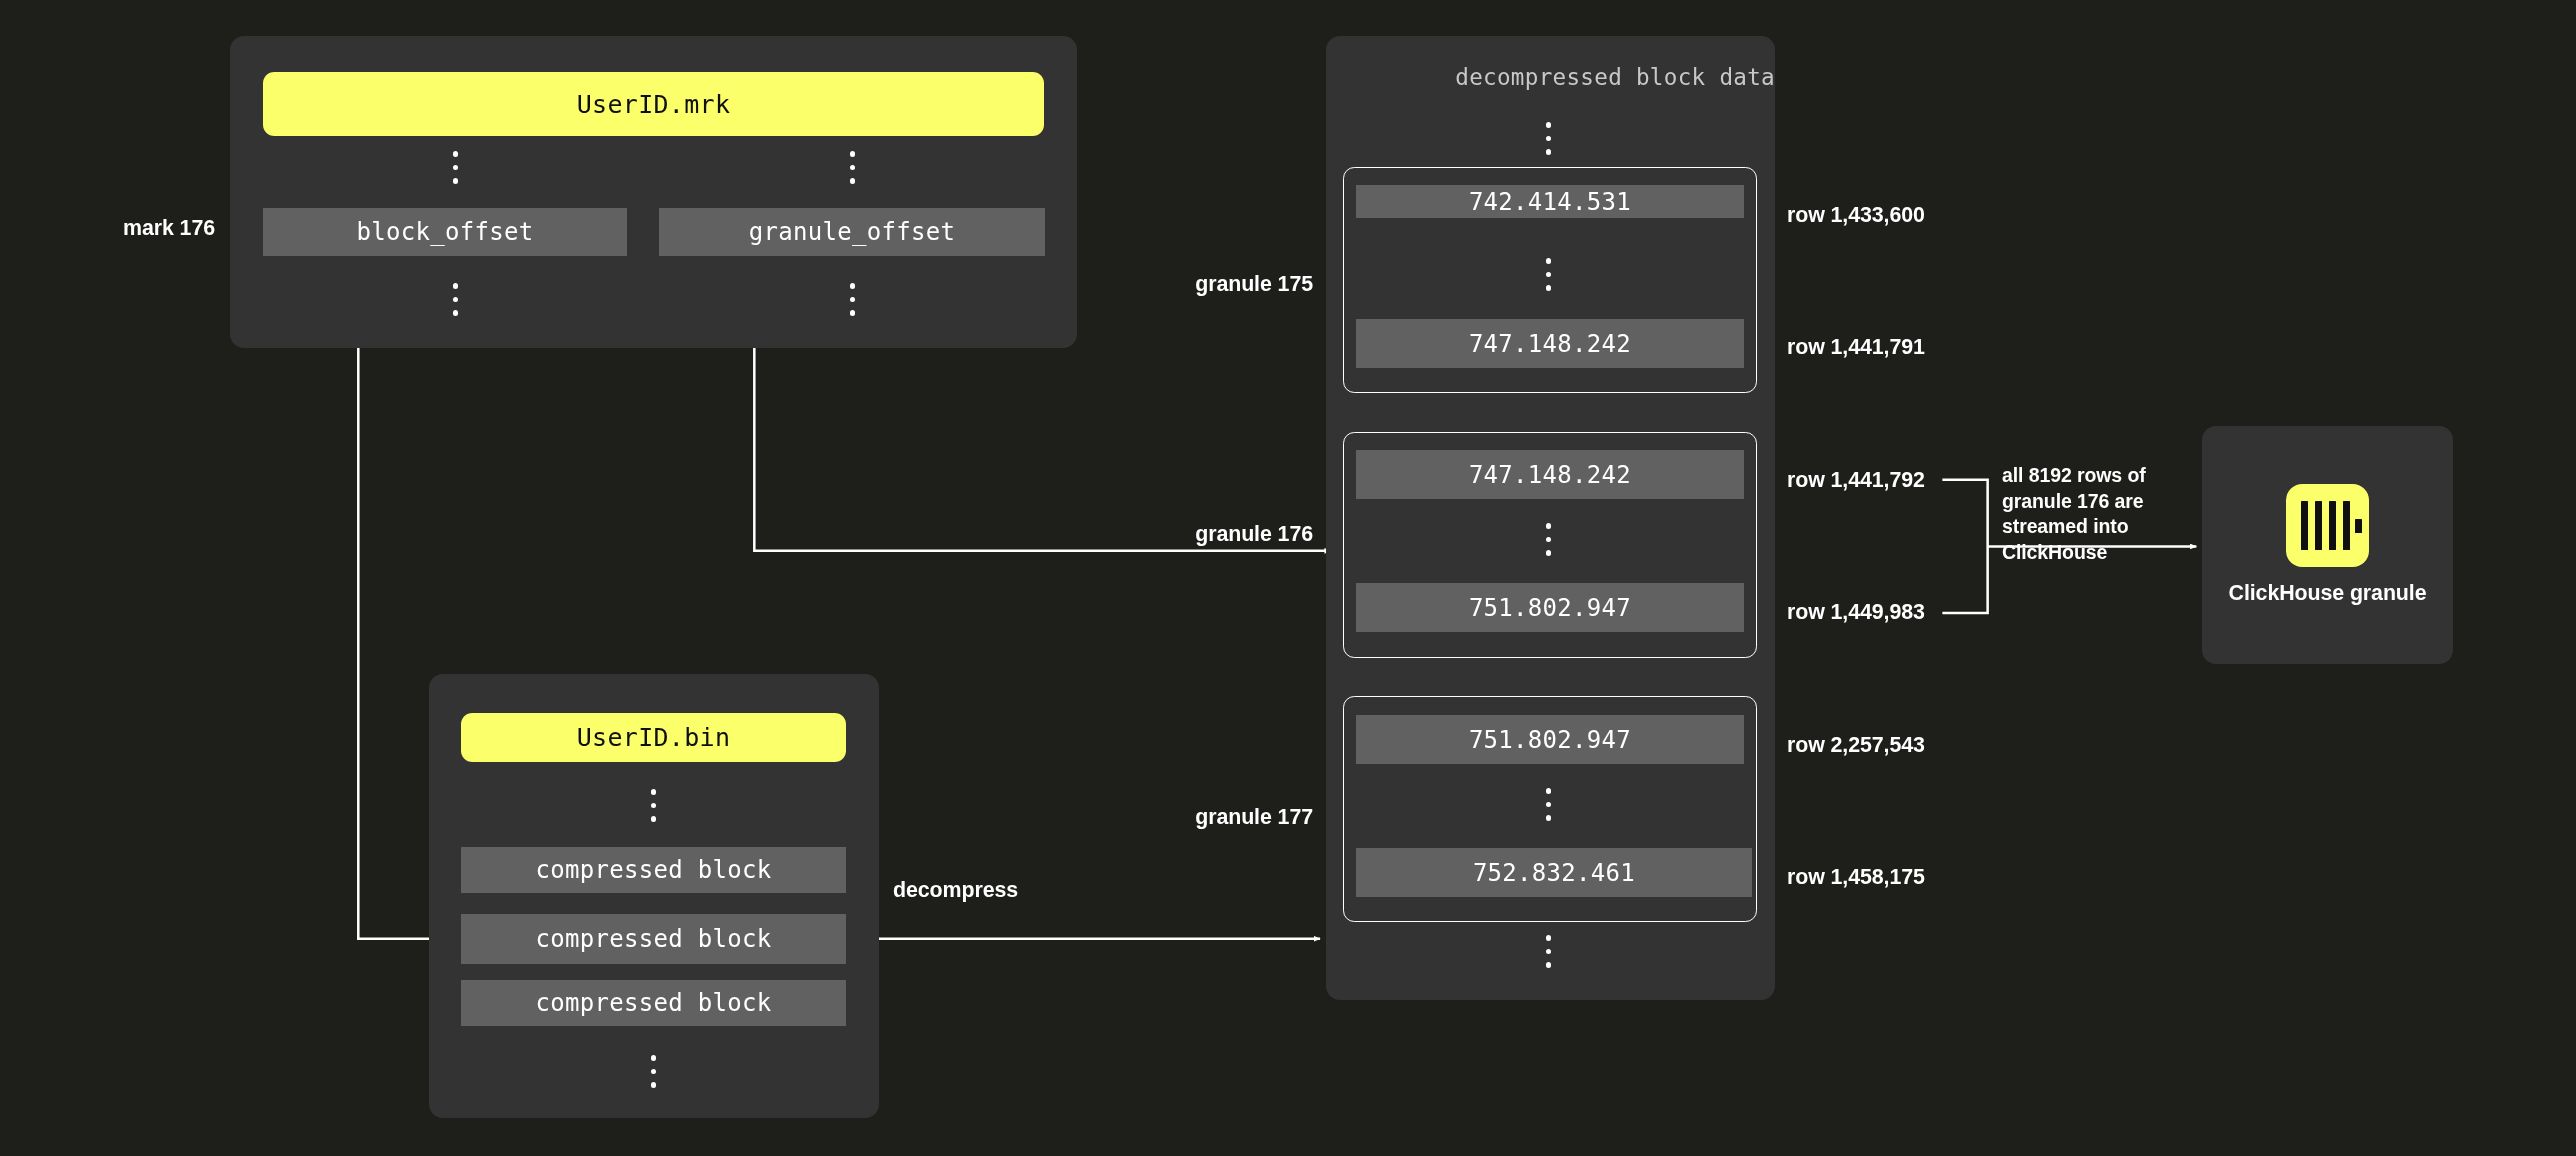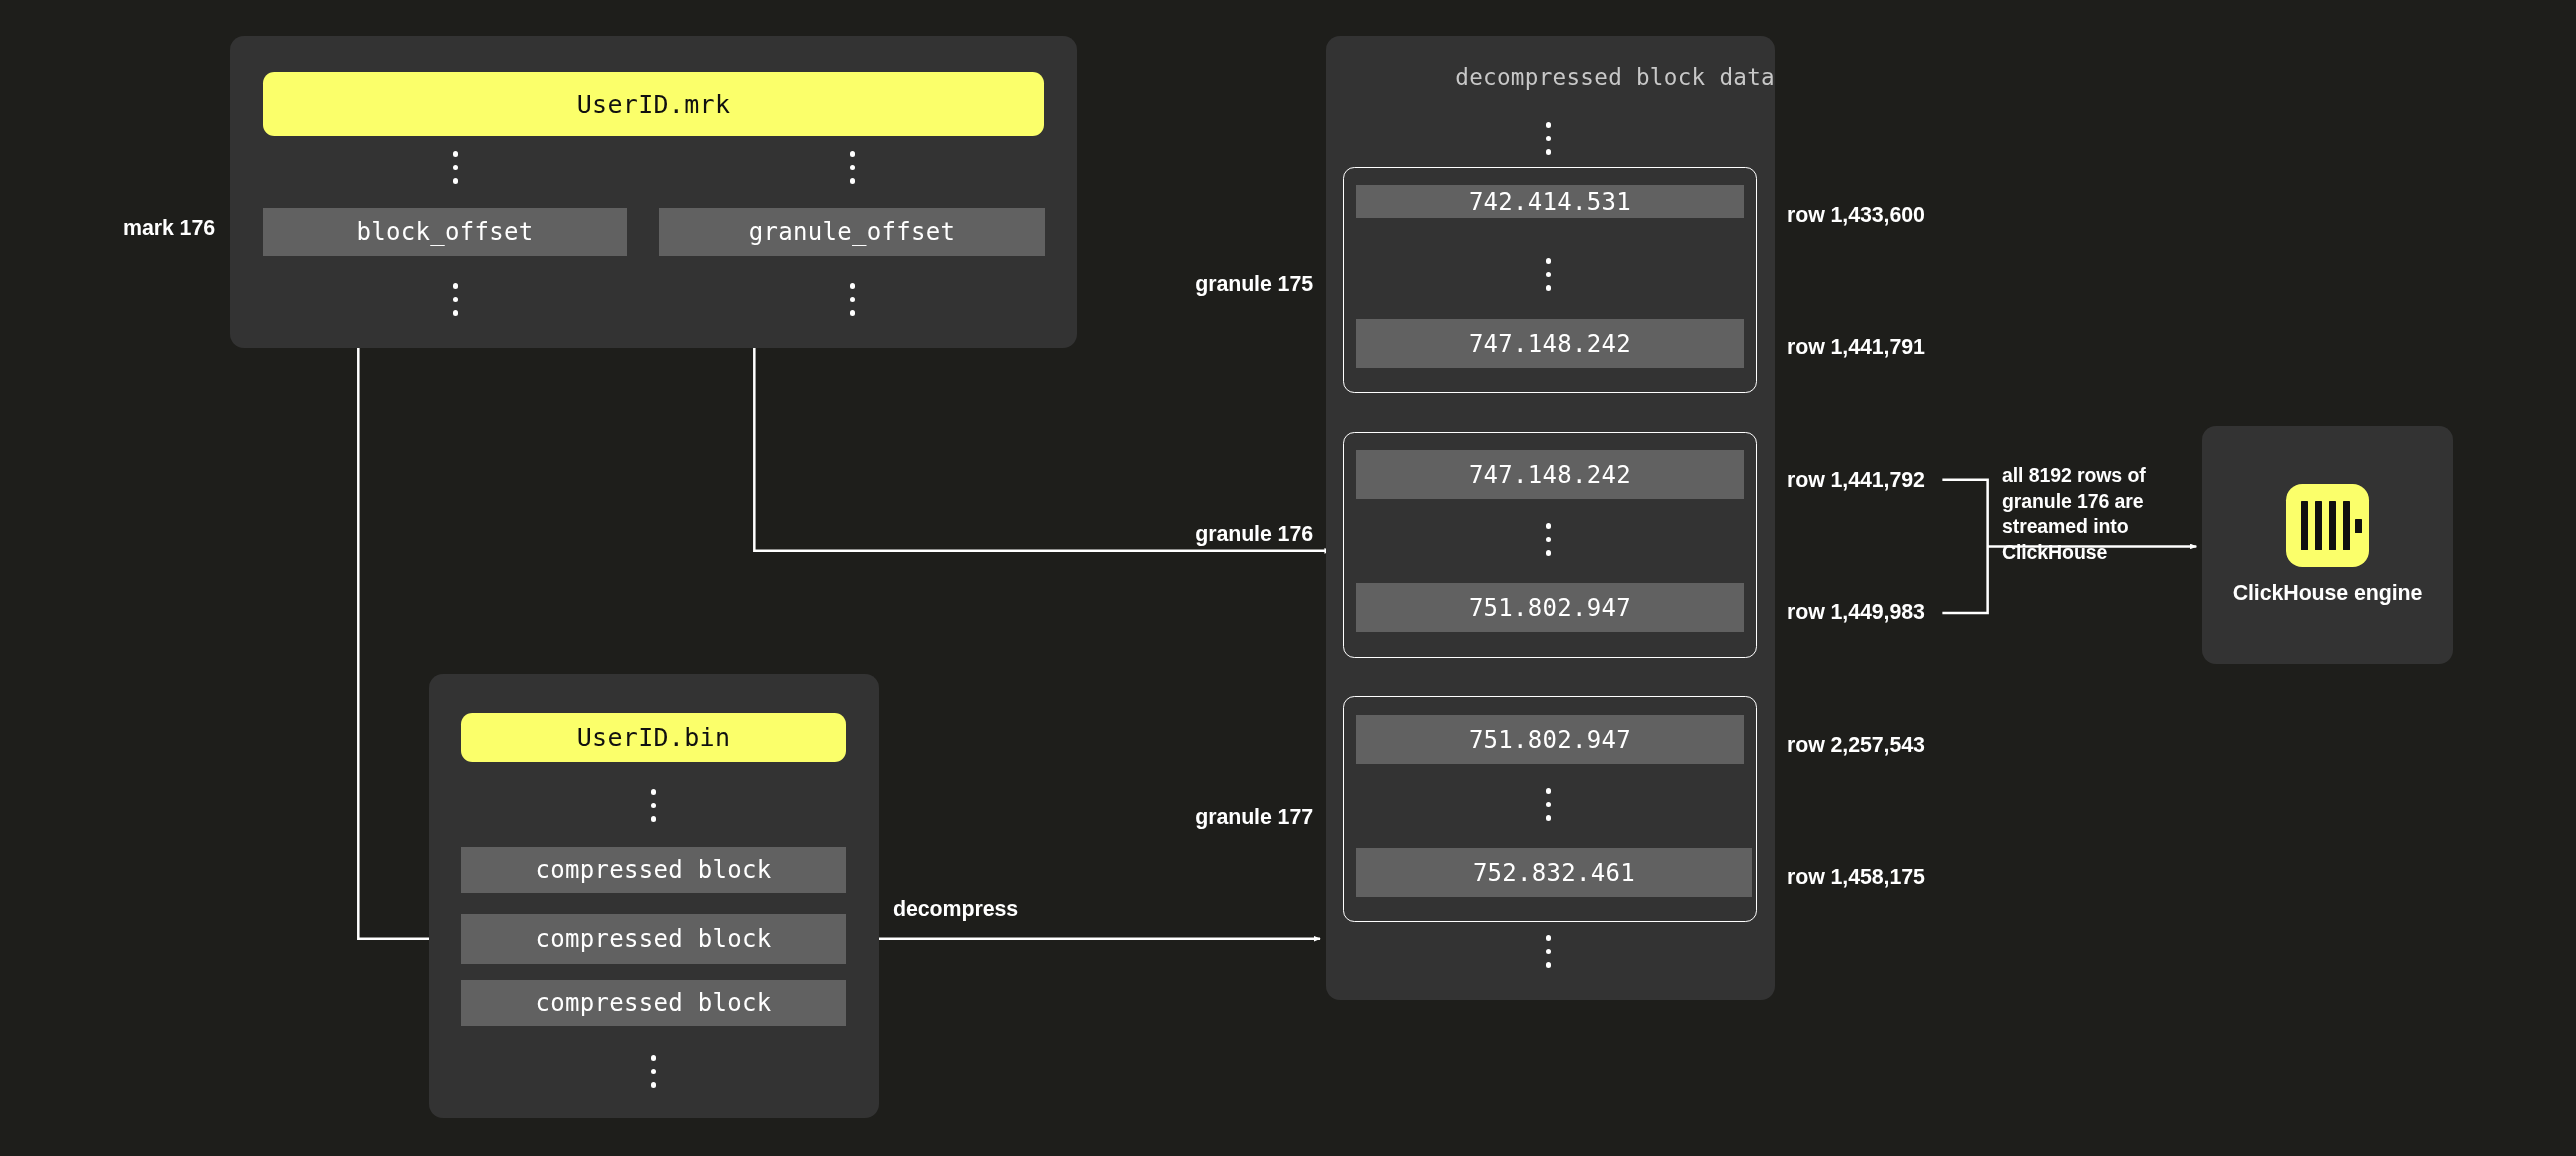--- a/index.html
+++ b/index.html
@@ -278,38 +278,38 @@
   <div class="vdots" style="left:1544px; top:935px; height:33px;">
     <i></i>
       <i></i>
       <i></i>
   </div>
 
   <div class="label right" style="left:1062px; top:272px; width:251px;">granule 175</div>
   <div class="label right" style="left:1062px; top:522px; width:251px;">granule 176</div>
   <div class="label right" style="left:1062px; top:805px; width:251px;">granule 177</div>
 
-  <div class="label" style="left:893px; top:897px;">decompress</div>
+  <div class="label" style="left:893px; top:878px;">decompress</div>
 
   <div class="label" style="left:1787px; top:203px;">row 1,433,600</div>
   <div class="label" style="left:1787px; top:335px;">row 1,441,791</div>
 
   <div class="label" style="left:1787px; top:468px;">row 1,441,792</div>
   <div class="label" style="left:1787px; top:600px;">row 1,449,983</div>
 
   <div class="label" style="left:1787px; top:733px;">row 2,257,543</div>
   <div class="label" style="left:1787px; top:865px;">row 1,458,175</div>
 
   <div class="annotation" style="left:2002px; top:463px;">all 8192 rows of granule 176 are streamed into ClickHouse</div>
 
   <div id="ch-panel" style="left:2202px; top:426px; width:251px; height:238px;">
     <div class="ch-logo">
       <span class="bar" style="left:15px;"></span>
       <span class="bar" style="left:29px;"></span>
       <span class="bar" style="left:43px;"></span>
       <span class="bar" style="left:57px;"></span>
       <span class="dot" style="left:69px;"></span>
     </div>
-    <div class="ch-caption">ClickHouse engine</div>
+    <div class="ch-caption">ClickHouse granule</div>
   </div>
 
 </div>
 
 
 </body></html>

